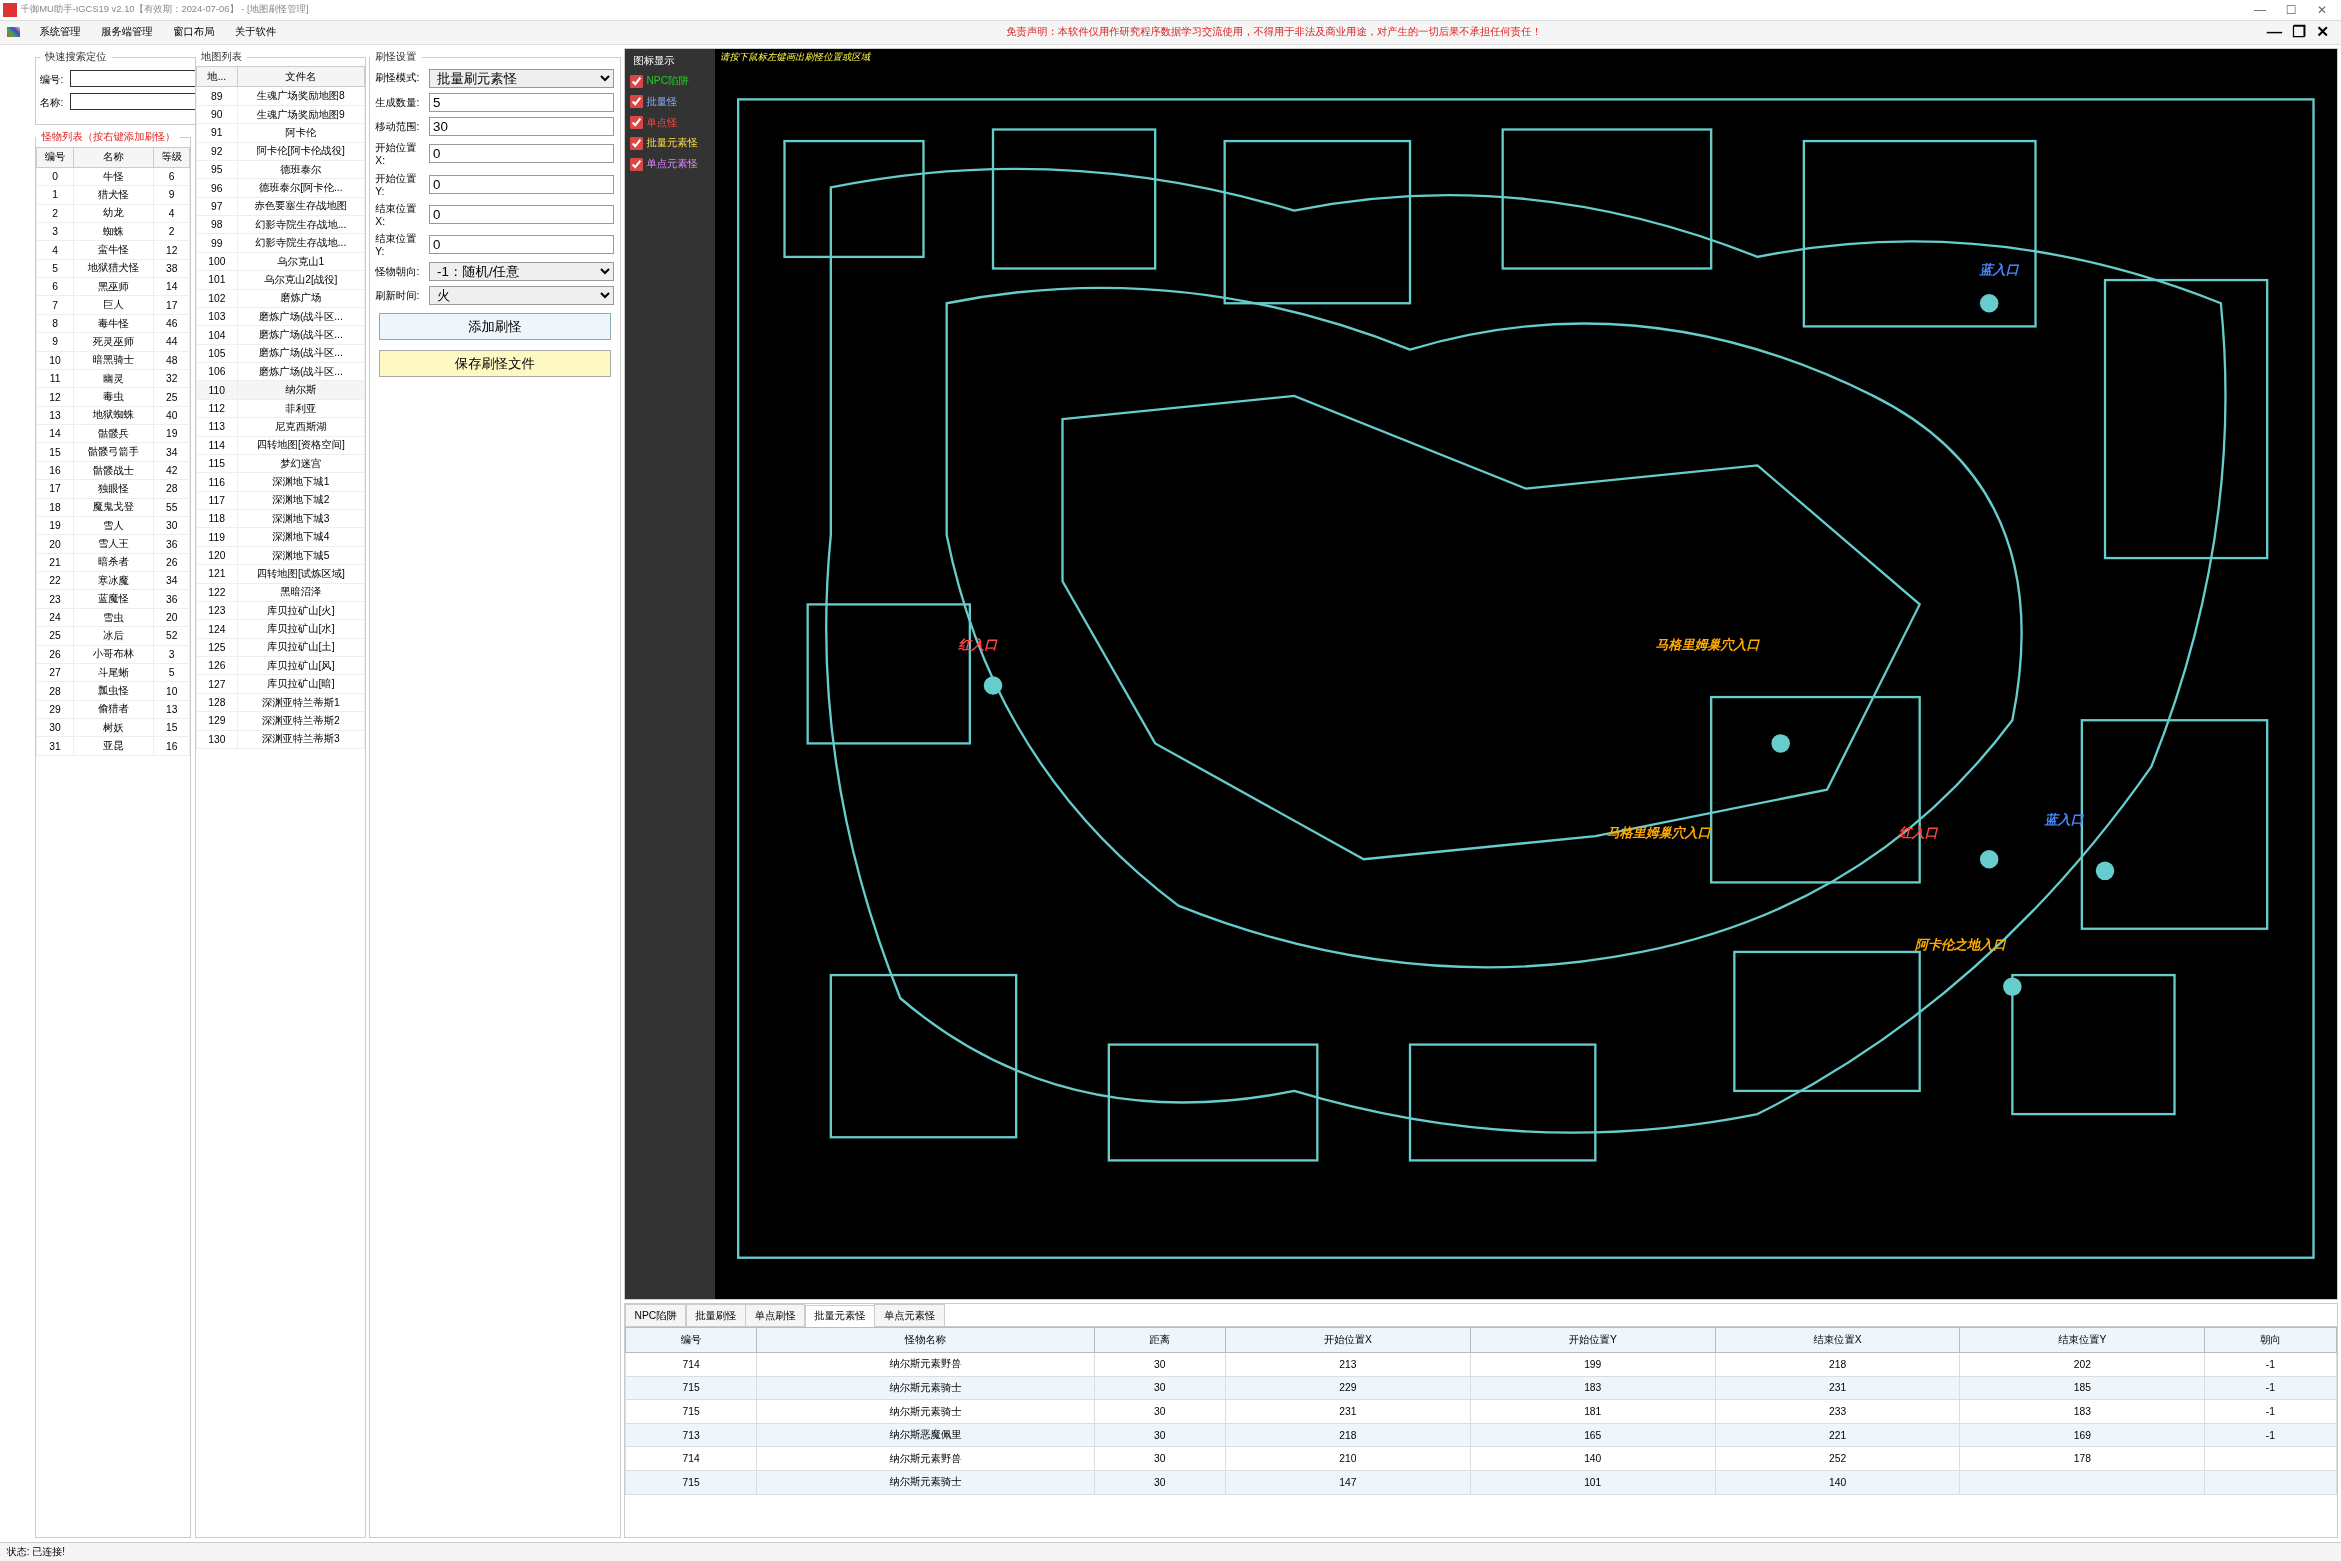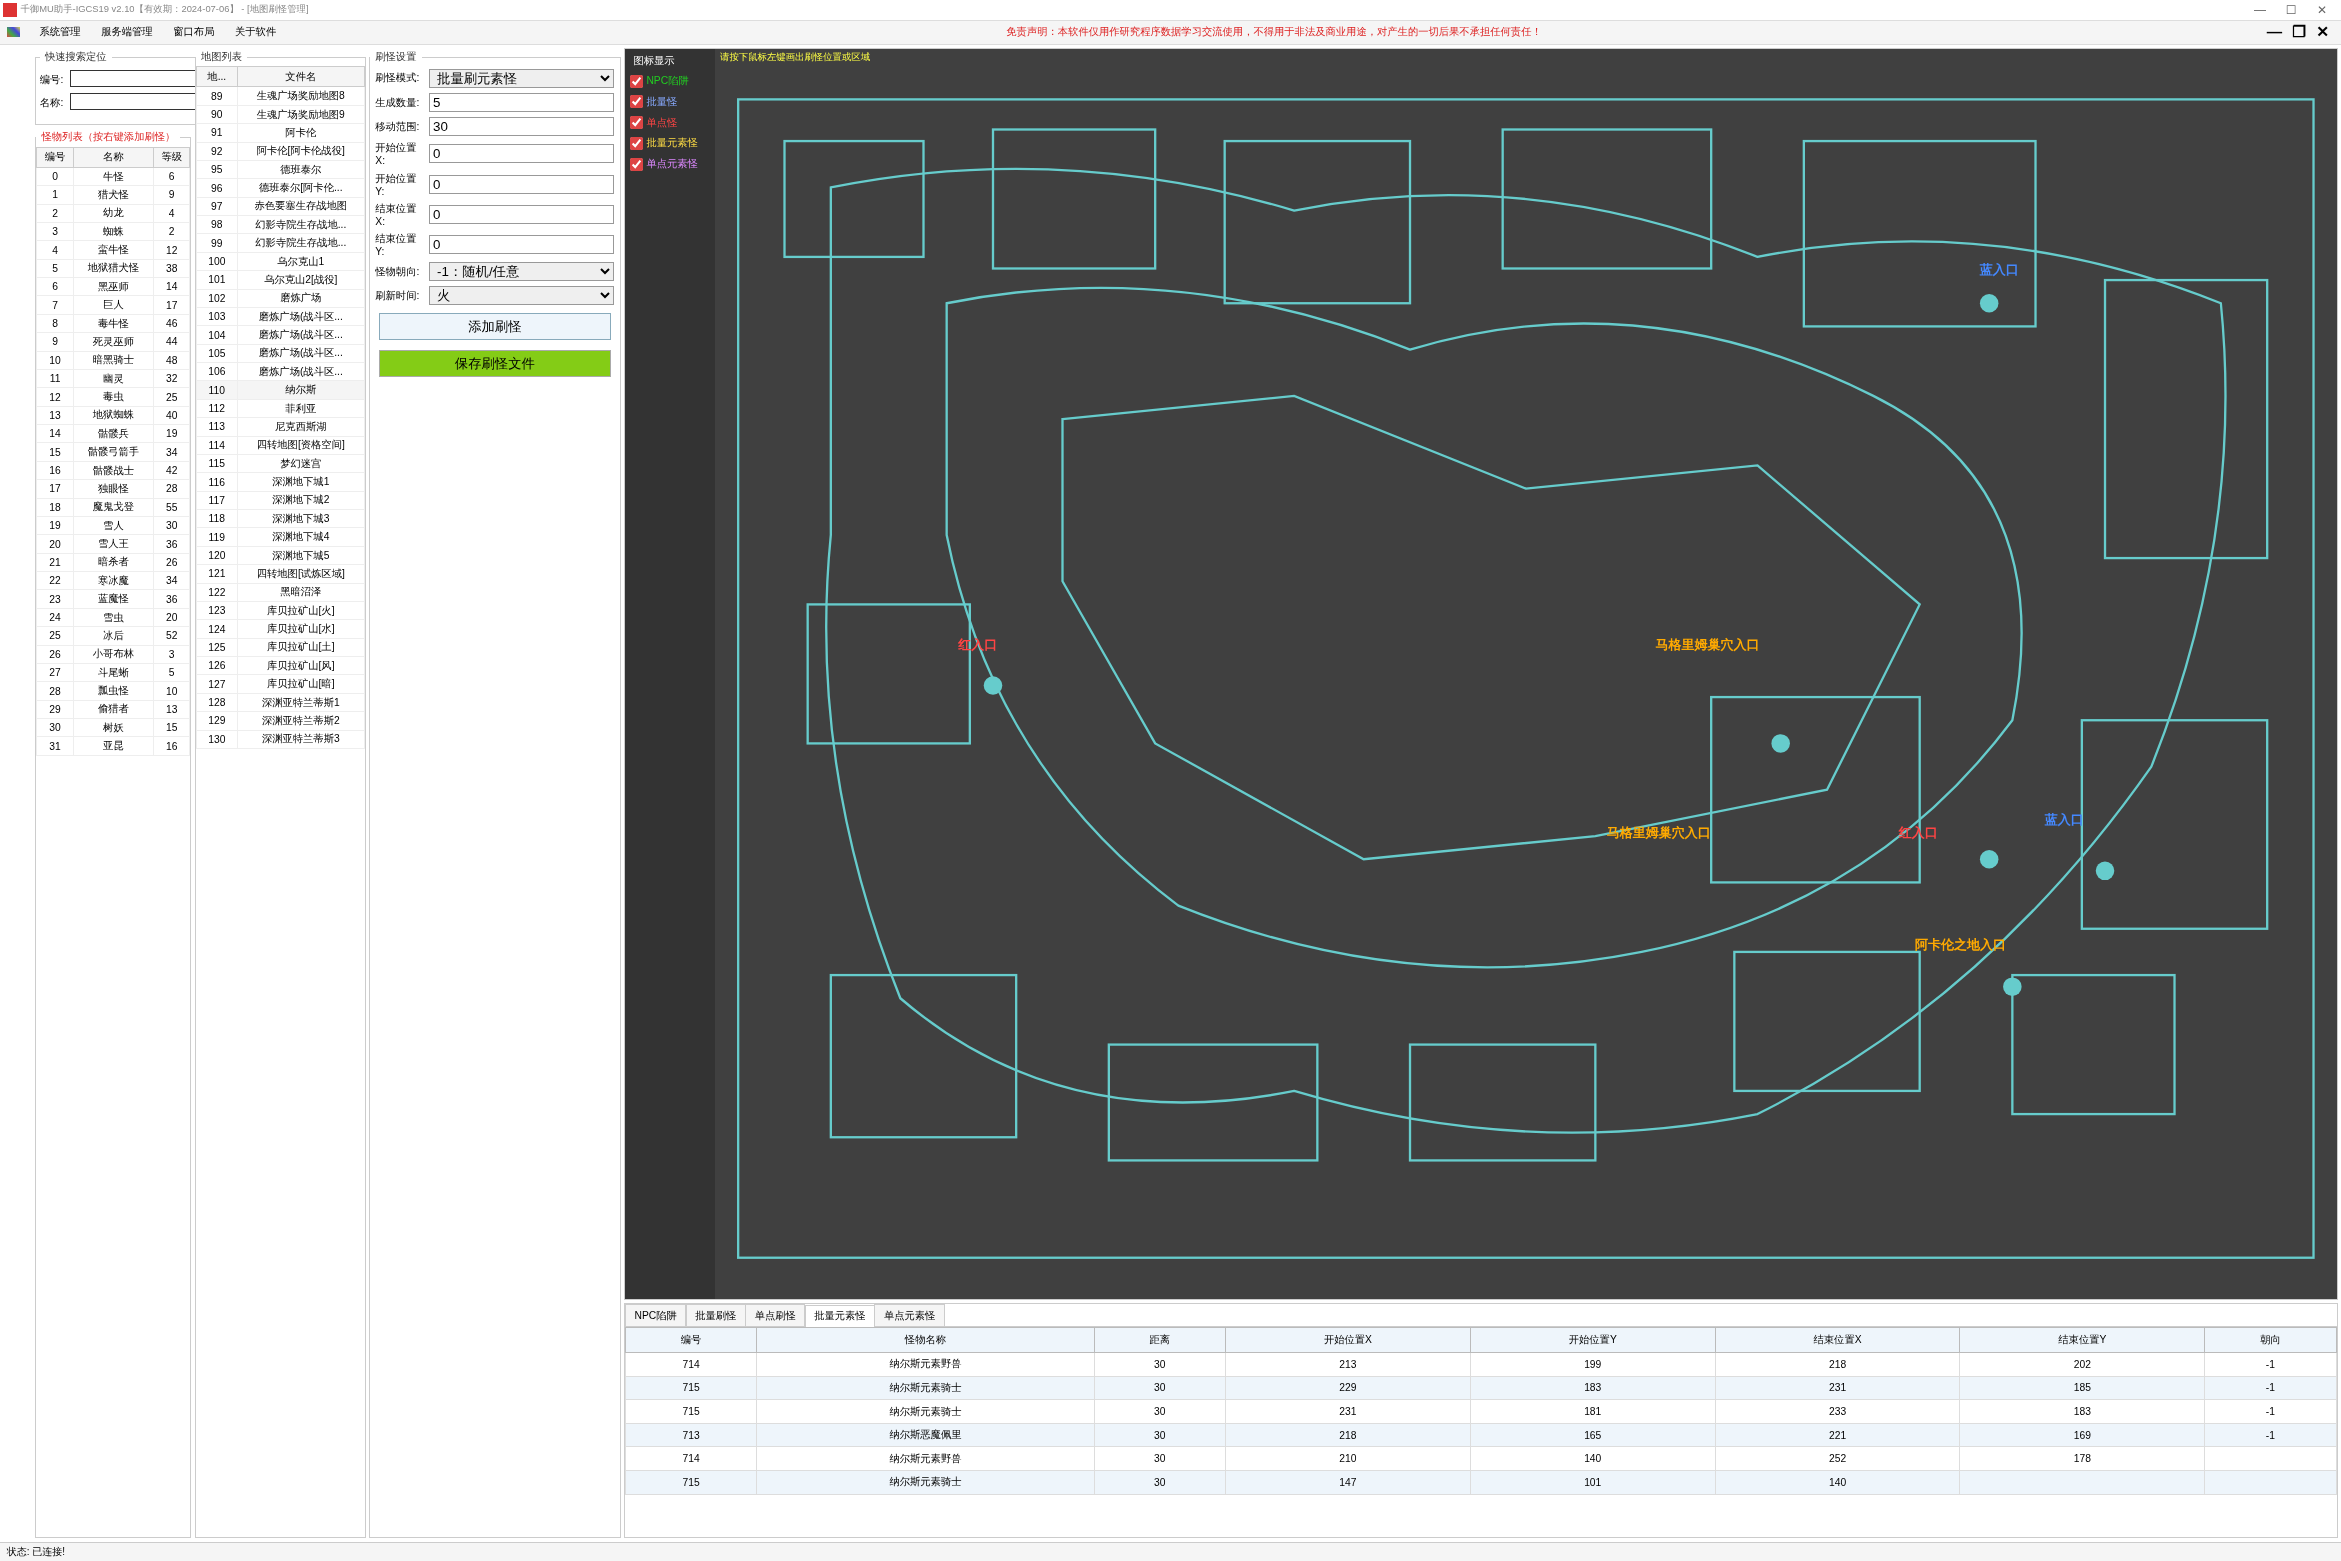--- a/index.html
+++ b/index.html
@@ -29,30 +29,30 @@
 .tbl td { border: 0.9px solid #eee; padding: 1.7px 3.4px; text-align: center; }
 .tbl-wrap { overflow-y: auto; overflow-x: hidden; flex: 1; }
 .map-col { width: 171px; }
 .map-col .tbl td:first-child { width: 41px; }
 .map-col .tbl tr.sel td { background: #f5f5f5; }
 .settings-col { width: 146px; }
 .settings-col .form-row { display: flex; align-items: center; padding: 2.6px 5.1px; gap: 3.4px; }
 .settings-col .form-row label { width: 50px; }
 .settings-col .form-row input, .settings-col .form-row select { flex: 1; height: 19px; border: 0.9px solid #999; padding: 0 3.4px; }
 .settings-col button { margin: 5.1px 8.6px; height: 27px; border: 0.9px solid #8ab; background: #eef5fb; cursor: pointer; }
-.settings-col button.save-btn { background: #84cc16; border-color: #aaa; text-align: center; }
+.settings-col button.save-btn { background: #fef9c3; border-color: #aaa; text-align: center; }
 .right-col { flex: 1; display: flex; flex-direction: column; gap: 3.4px; }
 .map-area { flex: 1; display: flex; border: 0.9px solid #ccc; }
 .legend-panel { width: 90px; background: #333; padding: 3.4px; }
 .legend-panel .panel-title { color: #fff; background: #333; }
 .legend-item { display: flex; align-items: center; gap: 3.4px; padding: 3.4px 1.7px; font-size: 10.3px; }
 .legend-item input { accent-color: #d44; }
 .legend-item.c1 { color: #2c2; } .legend-item.c2 { color: #8af; } .legend-item.c3 { color: #f44; }
 .legend-item.c4 { color: #fd4; } .legend-item.c5 { color: #d8f; }
-.map-canvas { flex: 1; background: #404040; position: relative; overflow: hidden; }
+.map-canvas { flex: 1; background: #000000; position: relative; overflow: hidden; font-style: italic; }
 .map-hint { position: absolute; top: 1.7px; left: 5.1px; color: #ff4; font-size: 9.4px; z-index: 5; }
 .map-svg { position: absolute; top: 0; left: 0; width: 100%; height: 100%; }
 .map-label { position: absolute; font-size: 13px; font-weight: bold; white-space: nowrap; }
 .lbl-blue { color: #48f; } .lbl-red { color: #f44; } .lbl-orange { color: #fa0; }
 .tabs-area { height: 235px; border: 0.9px solid #ccc; display: flex; flex-direction: column; }
 .tab-hdr { display: flex; background: #fff; border-bottom: 0.9px solid #ccc; }
 .tab-hdr .tab { padding: 3.4px 8.6px; border: 0.9px solid #ccc; border-bottom: none; background: #f5f5f5; cursor: pointer; margin-right: -0.9px; font-size: 10.3px; }
 .tab-hdr .tab.active { background: #fff; position: relative; top: 0.9px; }
 .data-tbl-wrap { flex: 1; overflow: auto; }
 .data-tbl { width: 100%; border-collapse: collapse; font-size: 10.3px; }

